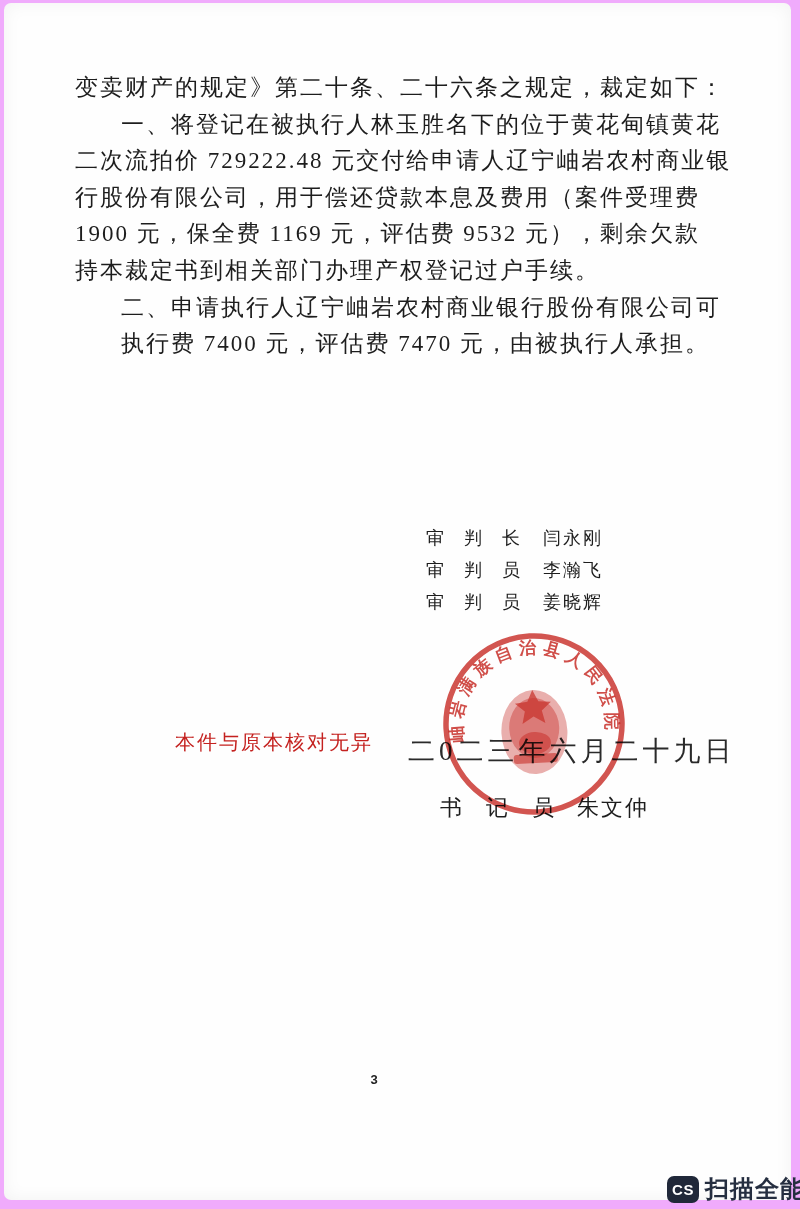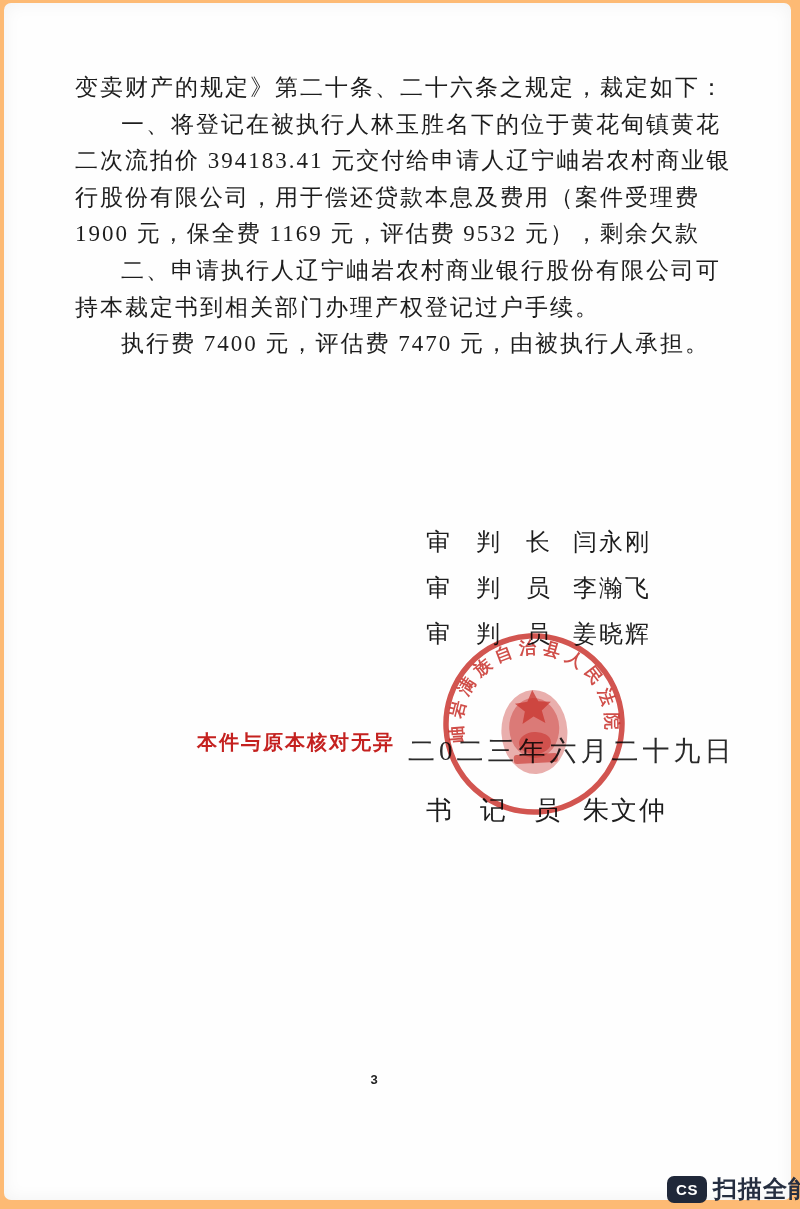--- a/index.html
+++ b/index.html
@@ -1,92 +1,91 @@
 <!DOCTYPE html>
 <html><head>
 <meta charset="utf-8">
 <style>
   html,body { margin:0; padding:0; background:#e9e9e9; }
   .stage {
     position:relative; width:800px; height:1209px;
-    background:#fdba74; overflow:hidden;
+    background:#f0abfc; overflow:hidden;
     font-family:"Liberation Serif","DejaVu Serif",serif;
   }
   .page {
     position:absolute; left:4px; top:3px; right:9px; bottom:9px;
     background:#fefefe; border-radius:7px;
     box-shadow: inset 0 0 18px rgba(0,0,0,0.05);
   }
   .body-text {
     position:absolute; left:75px; top:70px; width:662px;
     font-size:23px; line-height:36.6px; color:#1d1d1d;
     letter-spacing:2px;
   }
   .line { white-space:nowrap; }
   .line.indent { text-indent:2em; }
   .sig-block {
     position:absolute; left:426px; top:526px;
-    display:flex; flex-direction:column; gap:14px;
-    font-size:24px; color:#1d1d1d;
+    display:flex; flex-direction:column; gap:8px;
+    font-size:18px; color:#1d1d1d;
   }
   .sig-row { white-space:nowrap; }
   .sig-role { letter-spacing:1px; }
   .sig-name { margin-left:22px; letter-spacing:2px; }
   .verify-note {
     position:absolute; left:175px; top:729px;
-    font-size:20px; font-weight:bold; color:#c4211f;
+    font-size:20px; font-weight:normal; color:#c4211f;
     letter-spacing:2px; white-space:nowrap;
     font-family:"Liberation Sans","DejaVu Sans",sans-serif;
-    margin-left:22px;
   }
   .date-line {
     position:absolute; left:408px; top:733px;
     font-size:27px; color:#2a2a2a; letter-spacing:4px; white-space:nowrap;
   }
   .clerk-row {
-    position:absolute; left:426px; top:793px;
-    font-size:26px; color:#1d1d1d; white-space:nowrap;
+    position:absolute; left:440px; top:793px;
+    font-size:22px; color:#1d1d1d; white-space:nowrap;
   }
   .stamp {
     position:absolute; left:438px; top:628px; width:192px; height:192px;
     mix-blend-mode:multiply; transform:rotate(-3deg);
   }
   .page-number {
     position:absolute; left:364px; top:1072px; width:20px;
     font-size:13px; font-weight:bold; color:#222; text-align:center;
     font-family:"Liberation Sans","DejaVu Sans",sans-serif;
   }
   .watermark {
     position:absolute; left:667px; top:1173px;
     display:flex; align-items:center; gap:6px; white-space:nowrap;
     font-family:"Liberation Sans","DejaVu Sans",sans-serif;
   }
   .wm-badge {
     display:inline-flex; align-items:center; justify-content:center;
-    width:40px; height:27px; border-radius:7px; background:#202839;
+    width:32px; height:27px; border-radius:7px; background:#202839;
     color:#ffffff; font-size:15px; font-weight:bold; letter-spacing:0.5px;
   }
   .wm-text {
     font-size:24px; font-weight:bold; color:#252e40; letter-spacing:1px;
   }
 </style>
 </head>
 <body>
 
 <div class="stage">
   <div class="page"></div>
 
   <div class="body-text">
     <div class="line">变卖财产的规定》第二十条、二十六条之规定，裁定如下：</div>
     <div class="line indent">一、将登记在被执行人林玉胜名下的位于黄花甸镇黄花</div>
-    <div class="line">二次流拍价 394183.41 元交付给申请人辽宁岫岩农村商业银</div>
+    <div class="line">二次流拍价 729222.48 元交付给申请人辽宁岫岩农村商业银</div>
     <div class="line">行股份有限公司，用于偿还贷款本息及费用（案件受理费</div>
     <div class="line">1900 元，保全费 1169 元，评估费 9532 元），剩余欠款</div>
+    <div class="line">持本裁定书到相关部门办理产权登记过户手续。</div>
     <div class="line indent">二、申请执行人辽宁岫岩农村商业银行股份有限公司可</div>
-    <div class="line">持本裁定书到相关部门办理产权登记过户手续。</div>
     <div class="line indent">执行费 7400 元，评估费 7470 元，由被执行人承担。</div>
   </div>
 
   <div class="sig-block">
     <div class="sig-row">
       <span class="sig-role">审　判　长</span><span class="sig-name">闫永刚</span>
     </div>
     <div class="sig-row">
       <span class="sig-role">审　判　员</span><span class="sig-name">李瀚飞</span>
     </div>

